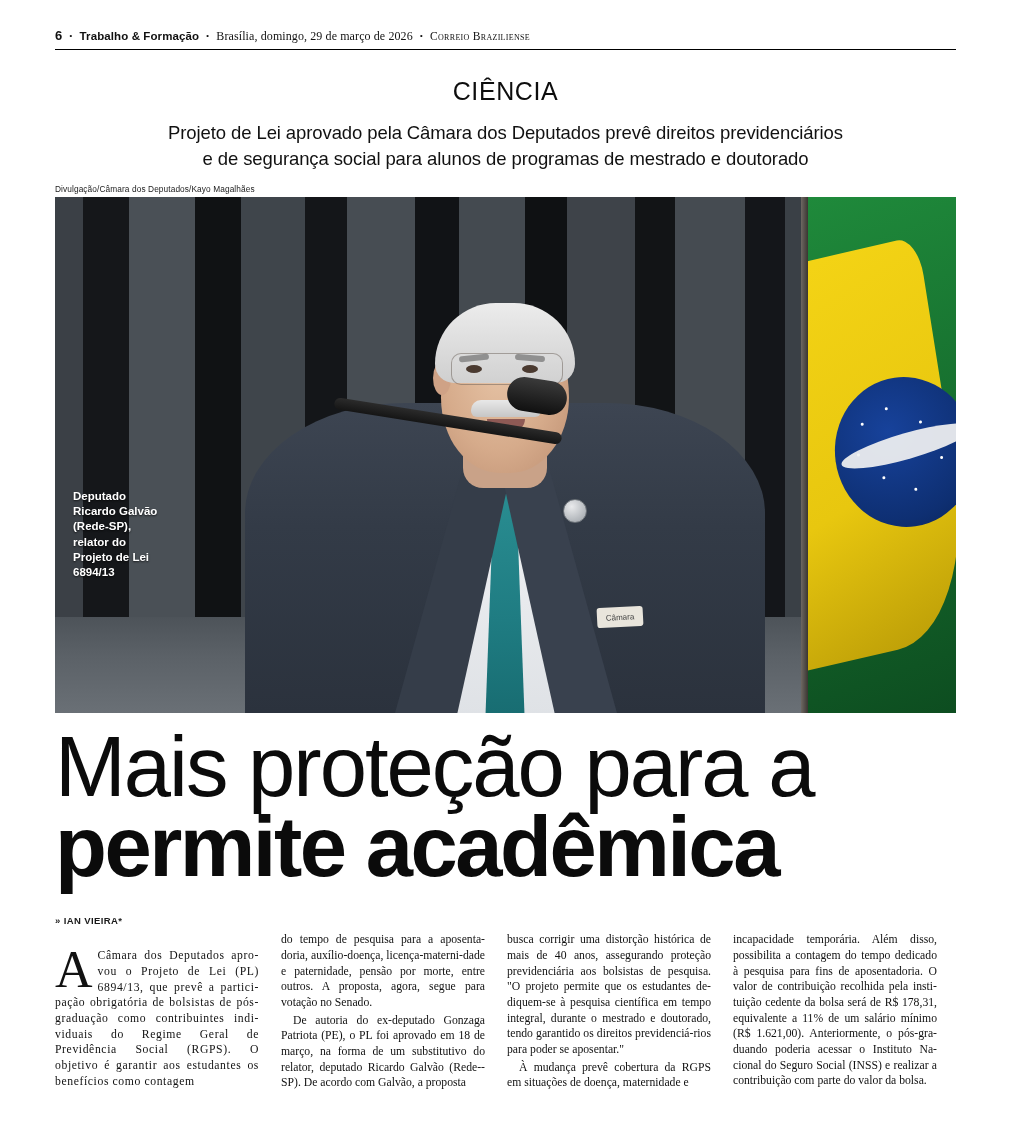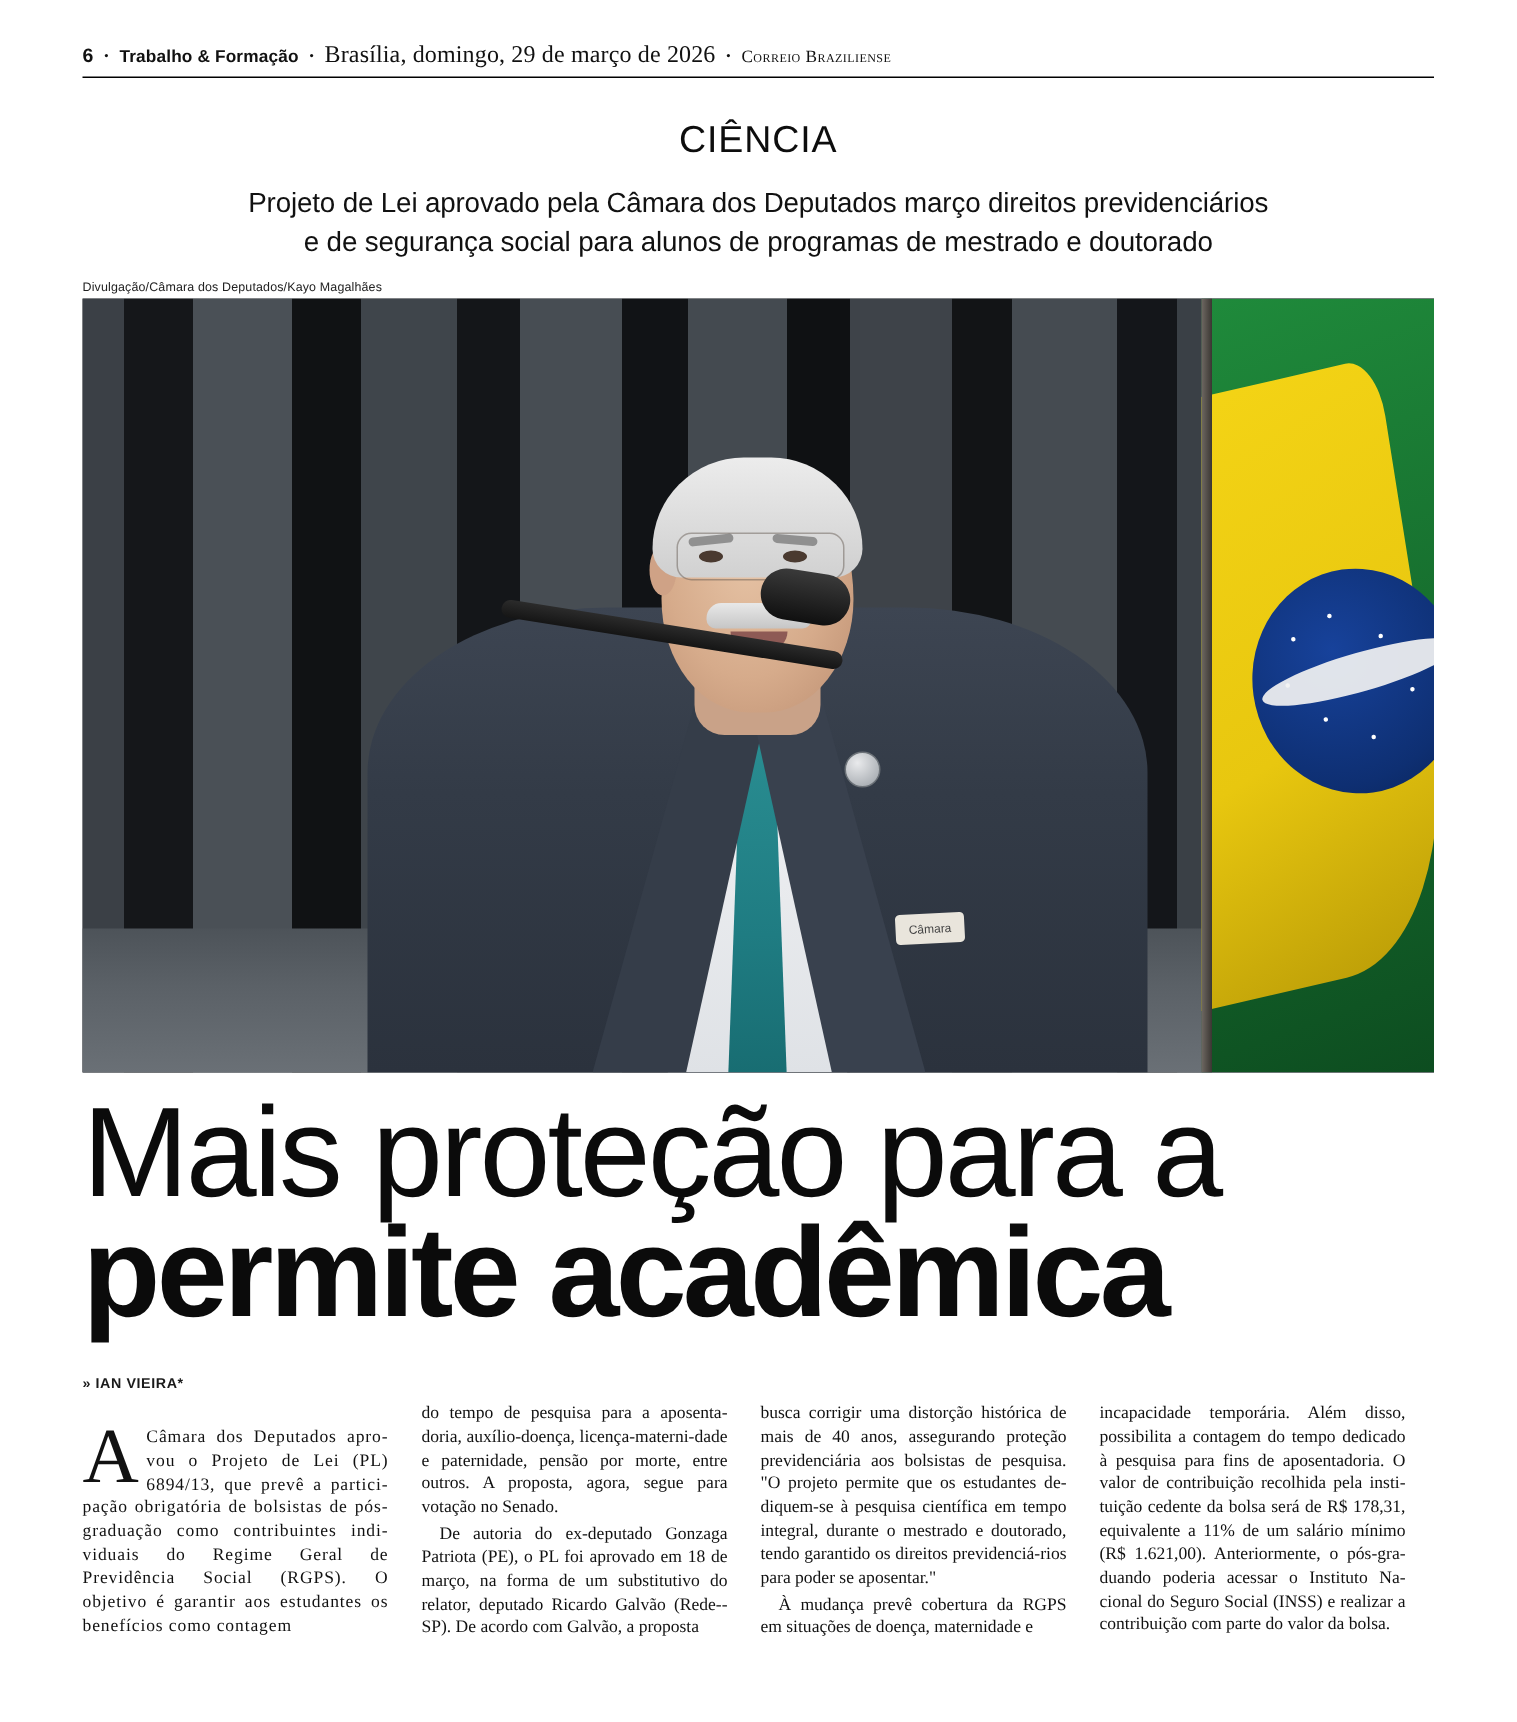--- a/index.html
+++ b/index.html
@@ -45,21 +45,21 @@
     position: relative;
     top: -1px;
   }
   .folio-section {
     font-family: "Liberation Sans", sans-serif;
     font-weight: bold;
     font-size: 11.5px;
   }
   .folio-date {
     font-family: "Liberation Serif", serif;
-    font-size: 16px;
+    font-size: 12px;
   }
   .folio-brand {
     font-family: "Liberation Serif", serif;
     font-variant: small-caps;
     font-size: 11.5px;
     letter-spacing: 0.3px;
   }
   .rule-top {
     margin-top: 5px;
     border-top: 1.3px solid #000;
@@ -456,21 +456,21 @@
     <span class="folio-bullet">•</span>
     <span class="folio-date">Brasília, domingo, 29 de março de 2026</span>
     <span class="folio-bullet">•</span>
     <span class="folio-brand">Correio Braziliense</span>
   </div>
   <div class="rule-top"></div>
 
   <div class="kicker">CIÊNCIA</div>
 
   <div class="deck">
-    <div>Projeto de Lei aprovado pela Câmara dos Deputados março direitos previdenciários</div>
+    <div>Projeto de Lei aprovado pela Câmara dos Deputados prevê direitos previdenciários</div>
     <div>e de segurança social para alunos de programas de mestrado e doutorado</div>
   </div>
 
   <div class="photo-credit">Divulgação/Câmara dos Deputados/Kayo Magalhães</div>
 
   <div class="photo">
     <div class="photo-bg"></div>
     <div class="photo-floor"></div>
 
     <div class="flag">
@@ -505,20 +505,26 @@
       <div class="eye-l"></div>
       <div class="eye-r"></div>
       <div class="moustache"></div>
       <div class="mouth"></div>
       <div class="mic"></div>
       <div class="mic-head"></div>
       <div class="pin"></div>
       <div class="badge">Câmara</div>
     </div>
 
+    <div class="photo-caption">Deputado
+Ricardo Galvão
+(Rede-SP),
+relator do
+Projeto de Lei
+6894/13</div>
   </div>
 
   <div class="headline">
     <div class="line1">Mais proteção para a</div>
     <div class="line2">permite acadêmica</div>
   </div>
 
   <div class="byline">
     <span class="guillemet">»</span><span>IAN VIEIRA*</span>
   </div>

